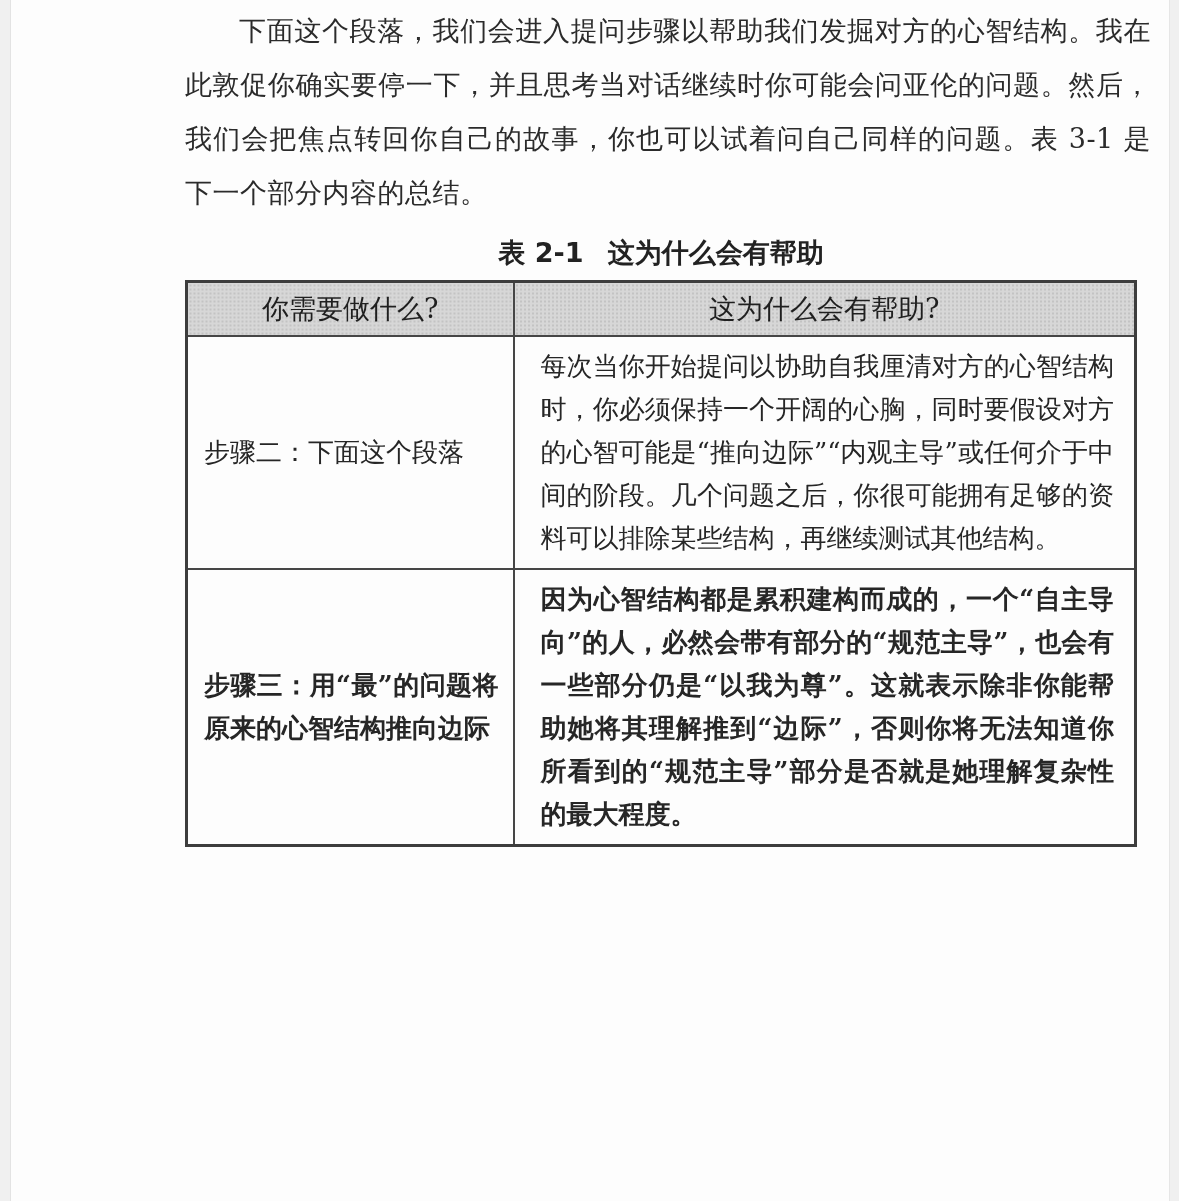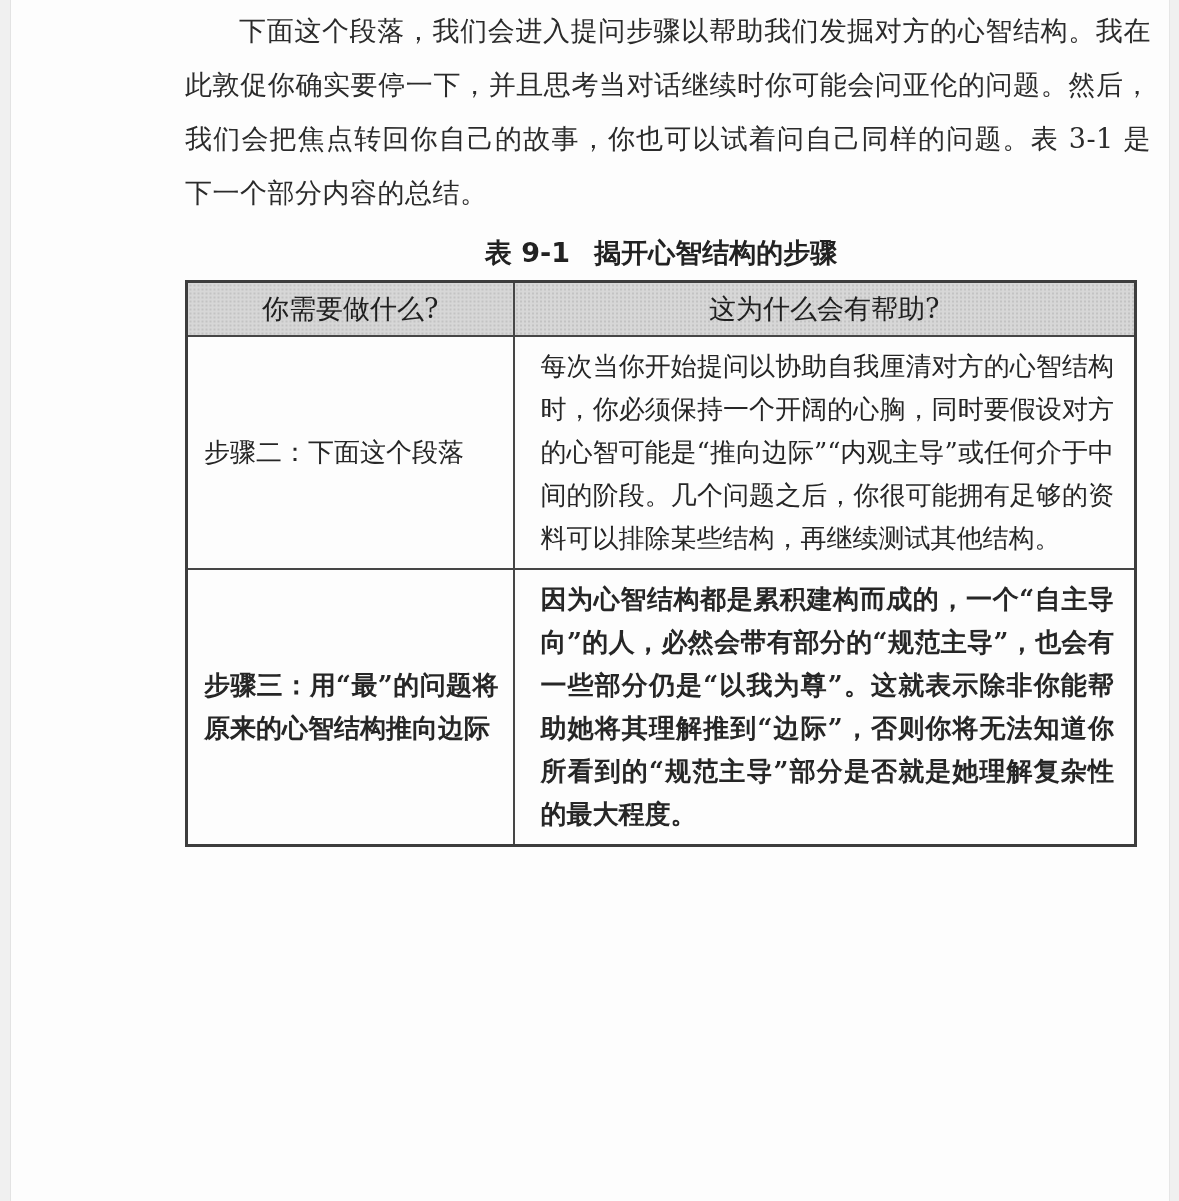--- a/index.html
+++ b/index.html
@@ -98,21 +98,21 @@
 
 <div>
   <div class="edge-strip left"></div>
   <div class="edge-strip right"></div>
 
   <div class="content">
 
     <p class="intro">下面这个段落，我们会进入提问步骤以帮助我们发掘对方的心智结构。我在此敦促你确实要停一下，并且思考当对话继续时你可能会问亚伦的问题。然后，我们会把焦点转回你自己的故事，你也可以试着问自己同样的问题。表 3-1 是下一个部分内容的总结。</p>
 
     <div class="caption">
-      <span class="cap-label">表 9-1</span><span class="cap-title">揭开心智结构的步骤</span>
+      <span class="cap-label">表 2-1</span><span class="cap-title">这为什么会有帮助</span>
     </div>
 
     <table class="steps">
       <colgroup>
         <col class="c-what">
         <col class="c-why">
       </colgroup>
       <thead>
         <tr>
           <th>你需要做什么?</th>

